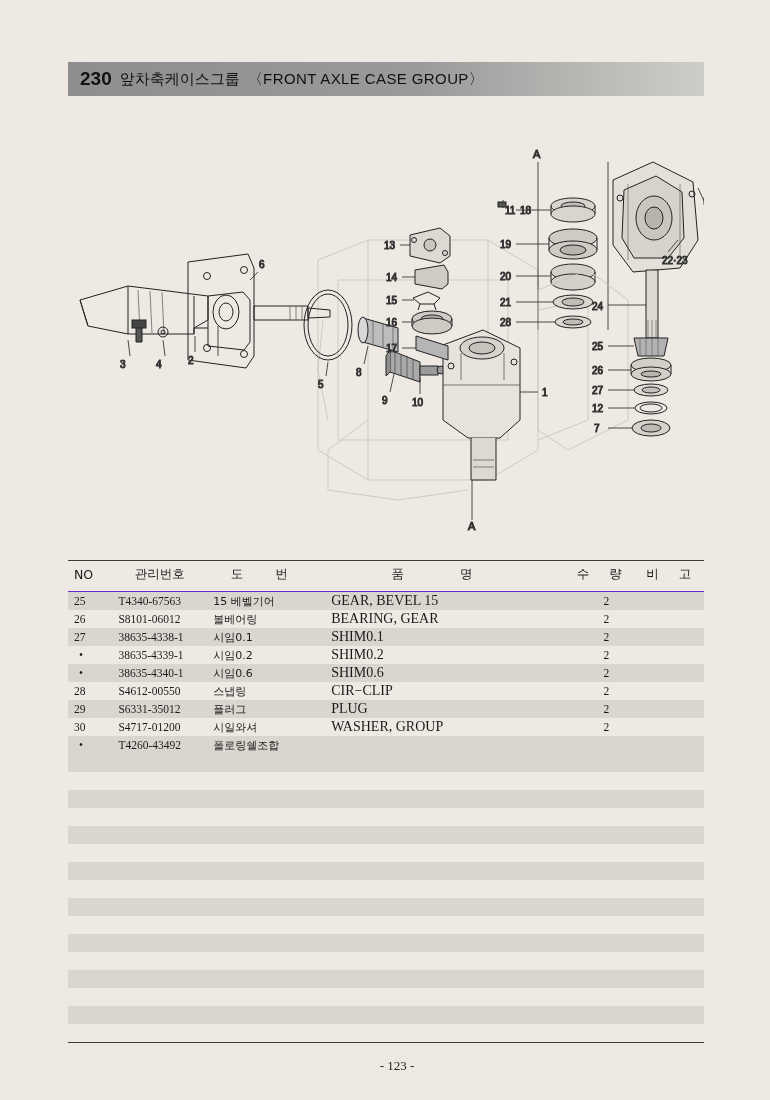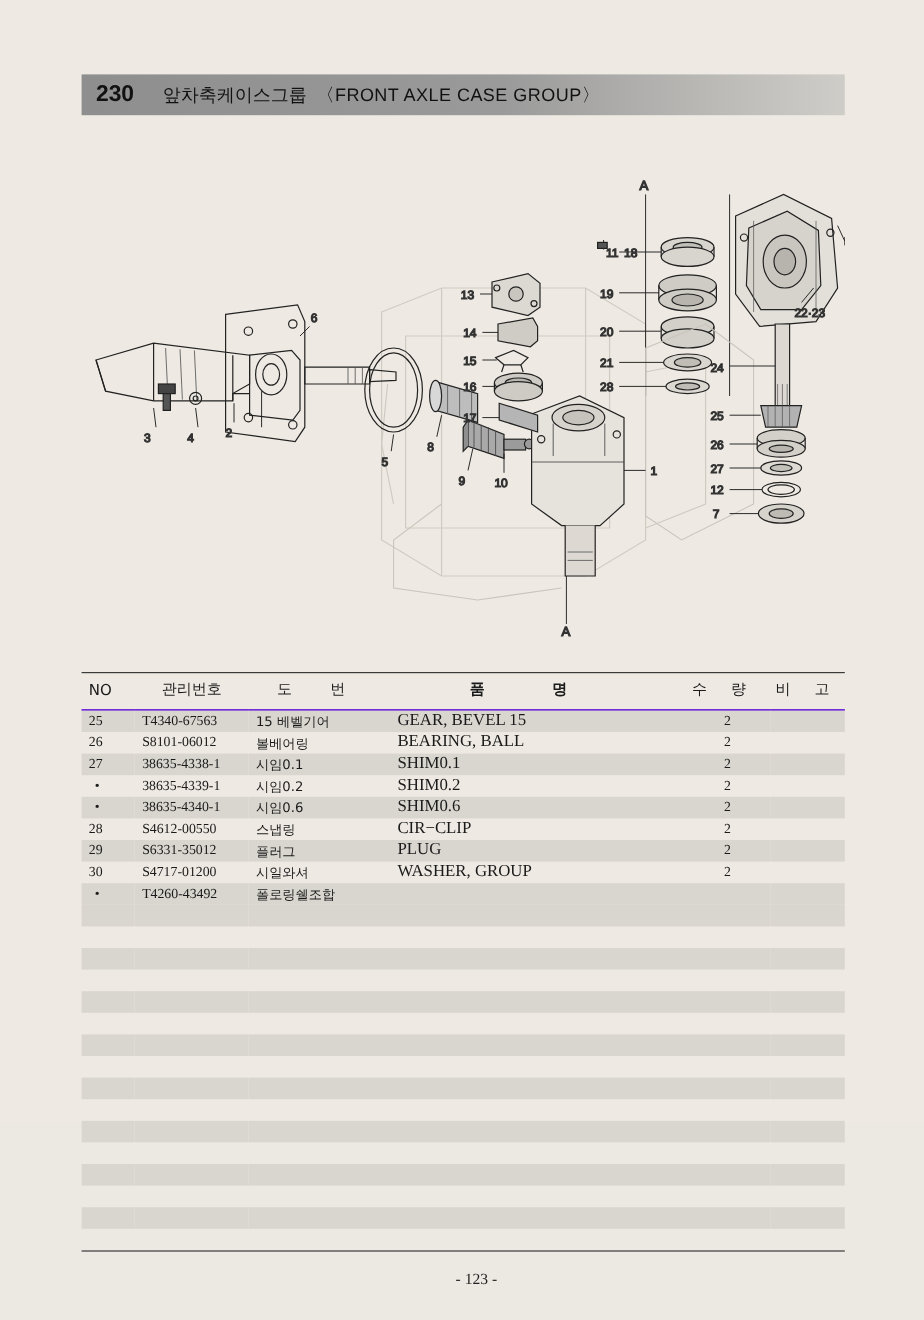--- a/index.html
+++ b/index.html
@@ -22,21 +22,21 @@
     background:linear-gradient(to right,#8e8e8e 0%,#9a9a9a 55%,#cfcdc8 100%);
     display:flex;align-items:center;
   }
   .header .num{
     font-family:"Liberation Sans", sans-serif;
     font-weight:bold;font-size:19px;color:#111;
     margin-left:12px;letter-spacing:0px;
   }
   .header .ko{
     font-family:"DejaVu Sans", sans-serif;
-    font-size:15px;color:#111;margin-left:24px;
+    font-size:15px;color:#111;margin-left:8px;
   }
   .header .en{
     font-family:"Liberation Sans", sans-serif;
     font-size:15px;color:#111;margin-left:8px;letter-spacing:.4px;
   }
   
   .diagram{
     position:absolute;left:68px;top:120px;width:636px;height:425px;
   }
   .diagram svg{display:block;}
@@ -54,21 +54,21 @@
     font-weight:normal;
     font-size:12.5px;
     padding:5px 0 8px 0;
     border-bottom:1px solid #6d28d9;
     text-align:center;
     font-family:"DejaVu Sans", sans-serif;
   }
   thead th.hno{width:36px;text-align:left;padding-left:6px;}
   thead th.hctl{width:86px;}
   thead th.hdwg{width:118px;letter-spacing:14px;}
-  thead th.hname{width:250px;letter-spacing:26px;font-weight:bold;}
+  thead th.hname{width:250px;letter-spacing:26px;}
   thead th.hqty{width:78px;letter-spacing:8px;}
   thead th.hrem{width:68px;letter-spacing:8px;}
   tbody td{
     height:18px;
     padding:0 0 0 6px;
     vertical-align:middle;
     white-space:nowrap;
   }
   tbody tr.shade td{background:#d9d6cf;}
   tbody tr.blank td{background:transparent;}
@@ -328,21 +328,21 @@
             <td class="c-ctl">T4340-67563</td>
             <td class="c-ko">15 베벨기어</td>
             <td class="c-en">GEAR, BEVEL 15</td>
             <td class="c-qty">2</td>
             <td class="c-rem"></td>
           </tr>
           <tr class="">
             <td class="c-no">26</td>
             <td class="c-ctl">S8101-06012</td>
             <td class="c-ko">볼베어링</td>
-            <td class="c-en">BEARING, BALL</td>
+            <td class="c-en">BEARING, GEAR</td>
             <td class="c-qty">2</td>
             <td class="c-rem"></td>
           </tr>
           <tr class="shade">
             <td class="c-no">27</td>
             <td class="c-ctl">38635-4338-1</td>
             <td class="c-ko">시임0.1</td>
             <td class="c-en">SHIM0.1</td>
             <td class="c-qty">2</td>
             <td class="c-rem"></td>

